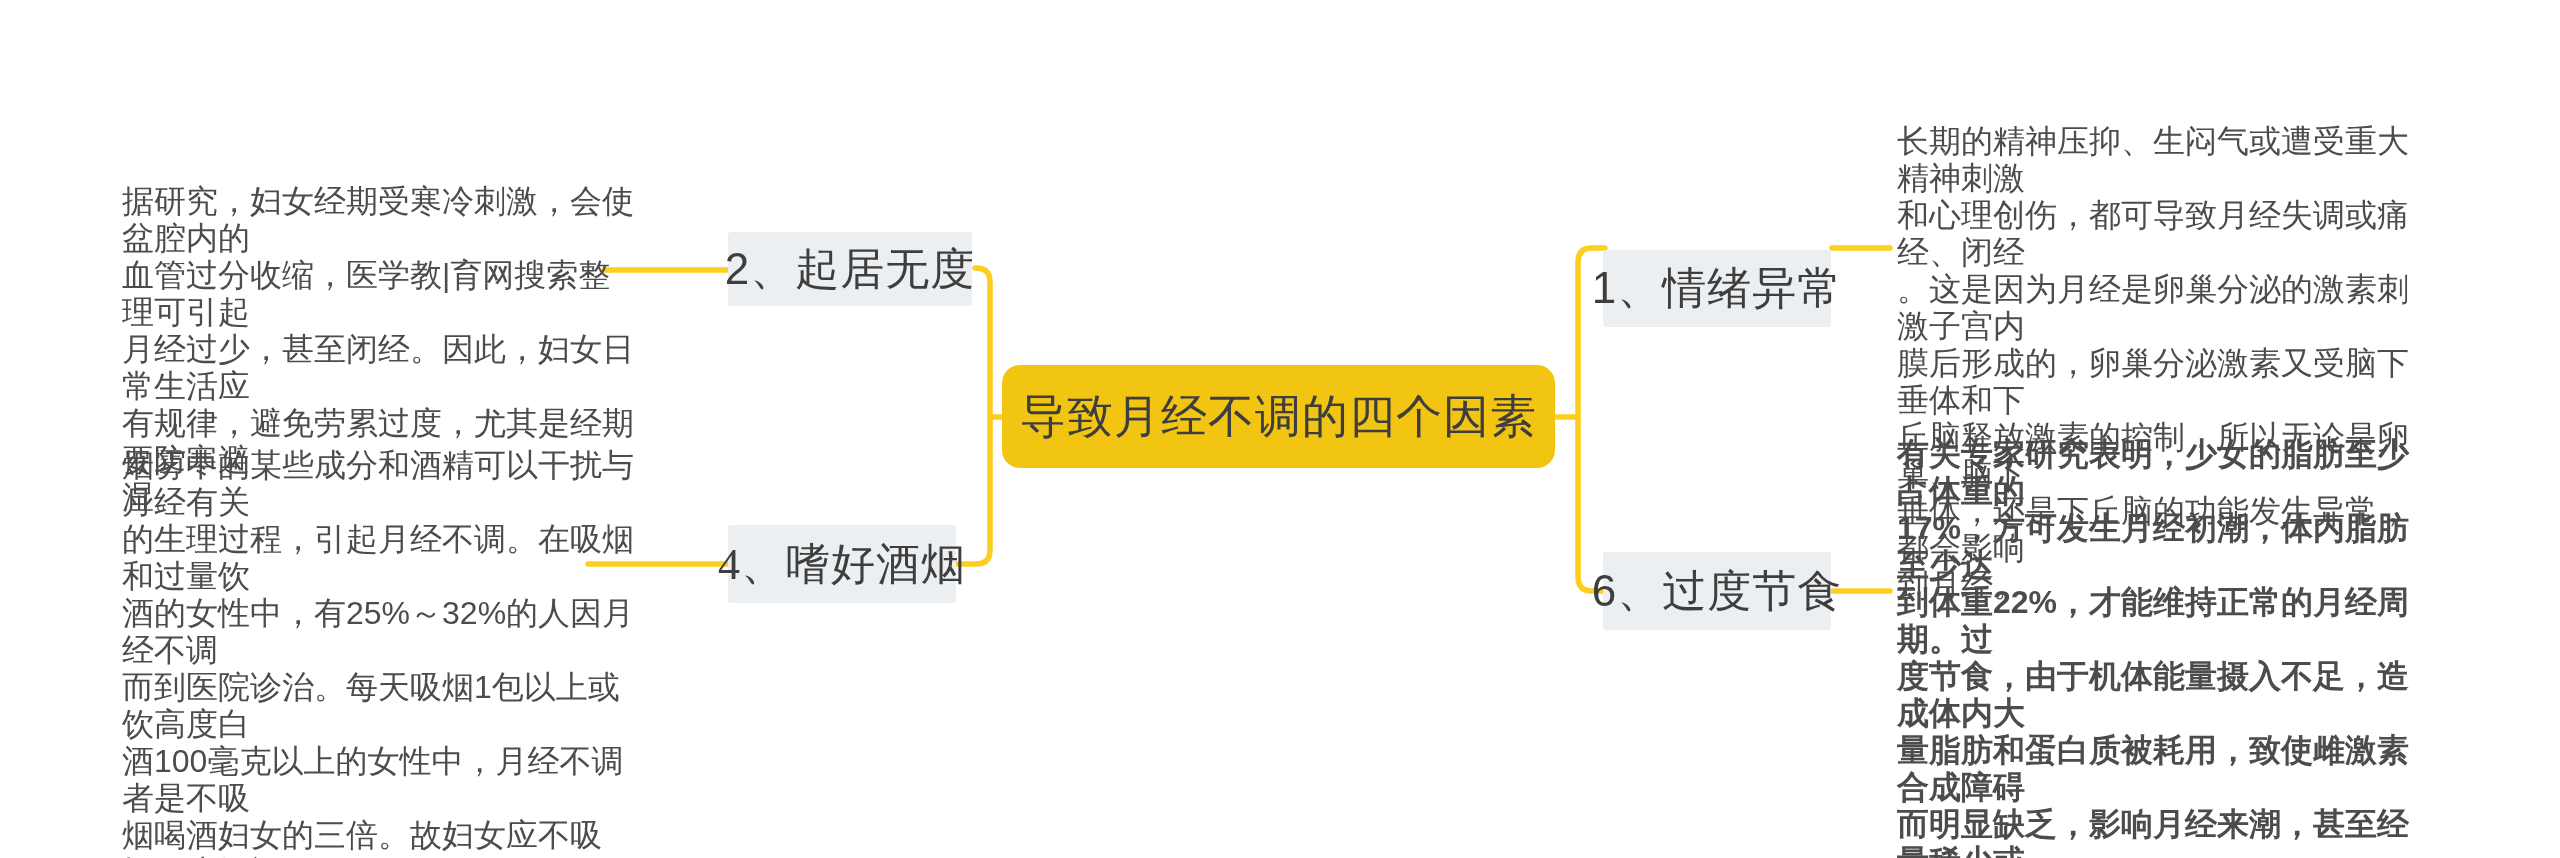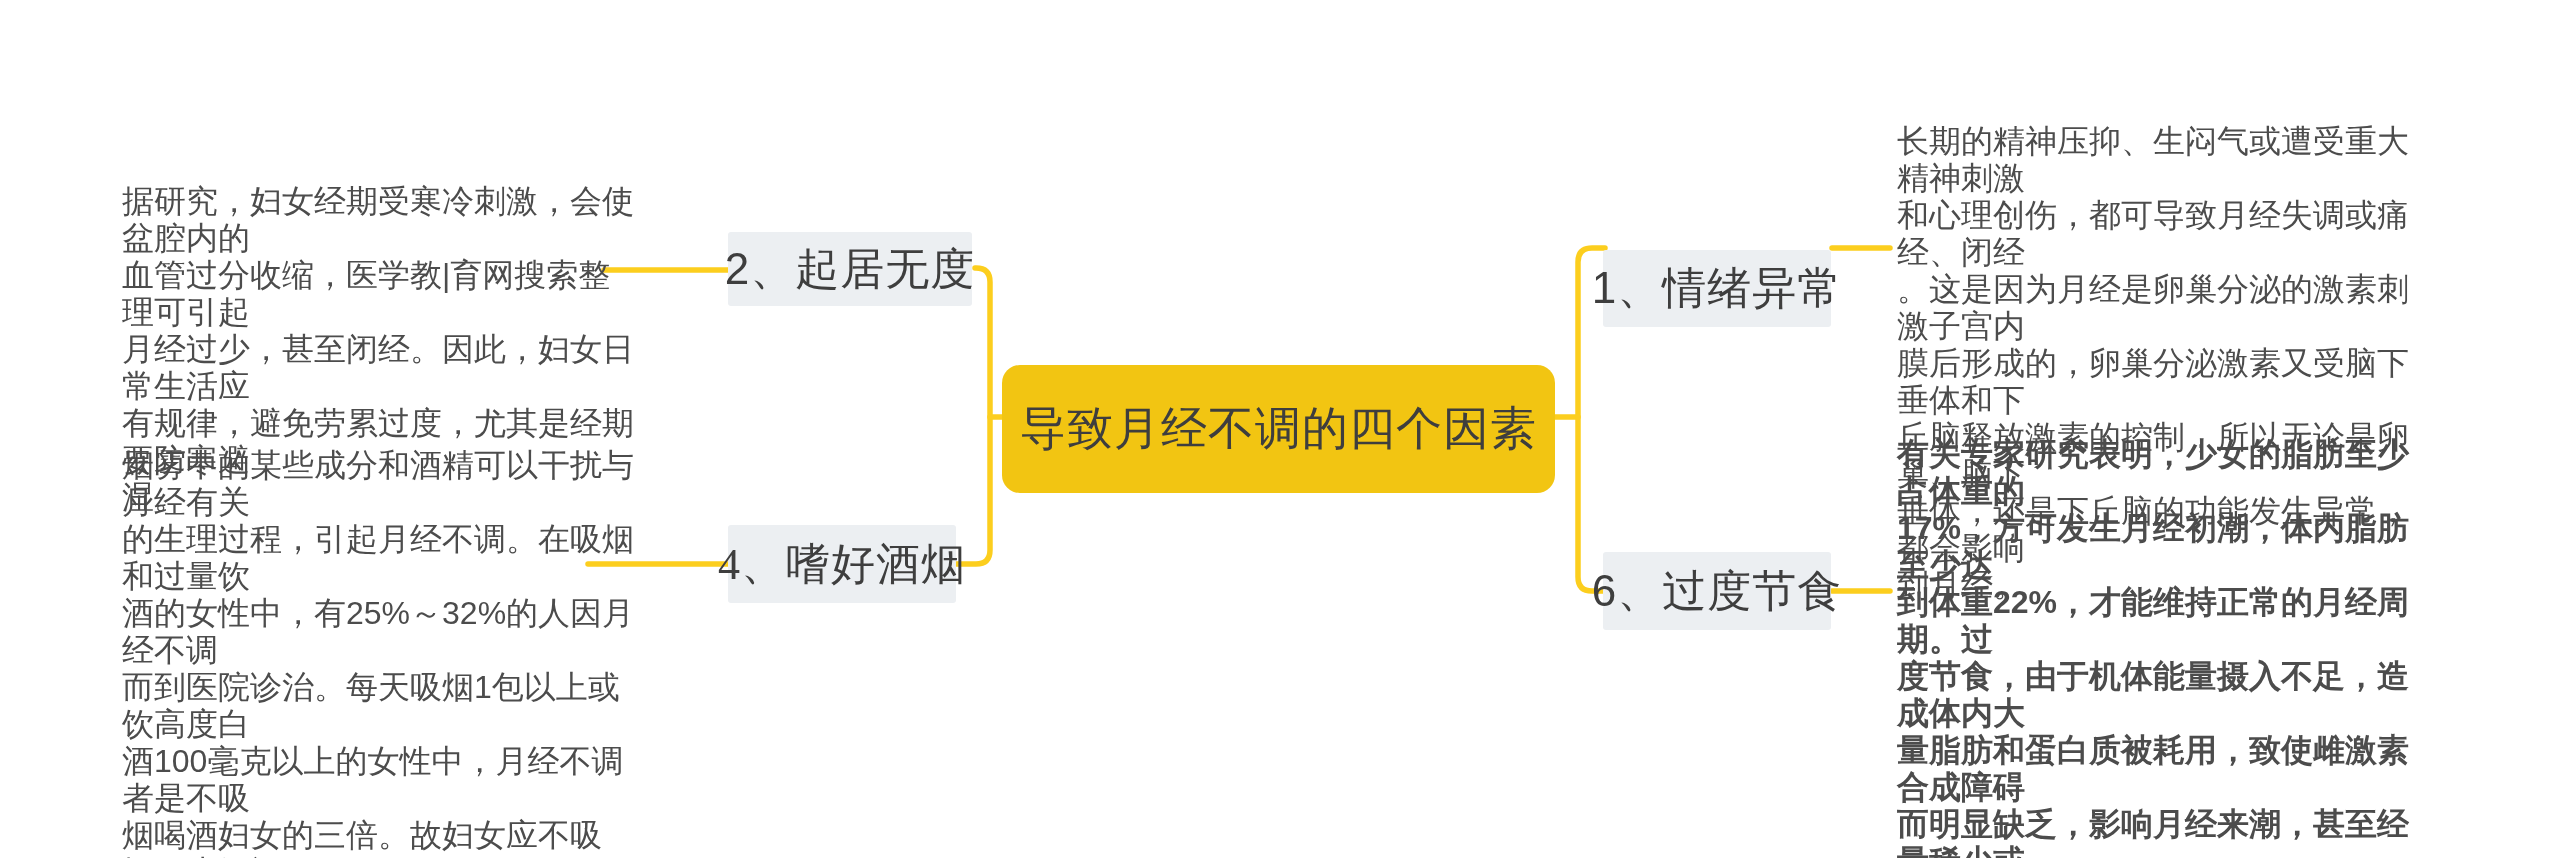--- a/index.html
+++ b/index.html
@@ -39,21 +39,21 @@
     white-space: nowrap;
     cursor: default;
   }
   .node--center {
     background: var(--center-fill, #f2c512);
     border-radius: 18px;
     font-size: 46px;
     font-weight: 400;
   }
 
-  .node--center { left: 1002px; top: 365px; width: 553px; height: 128px; }
+  .node--center { left: 1002px; top: 365px; width: 553px; height: 103px; }
   .node--b1 { left: 1603px; top: 210px; width: 228px; height: 77px; margin-top: 40px; }
   .node--b2 { left: 728px;  top: 232px; width: 244px; height: 74px; }
   .node--b3 { left: 1603px; top: 552px; width: 228px; height: 78px; }
   .node--b4 { left: 728px;  top: 525px; width: 228px; height: 78px; font-family: Liberation Serif, serif; }
 
   .note {
     position: absolute;
     width: 520px;
     font-size: 32px;
     line-height: 37px;

